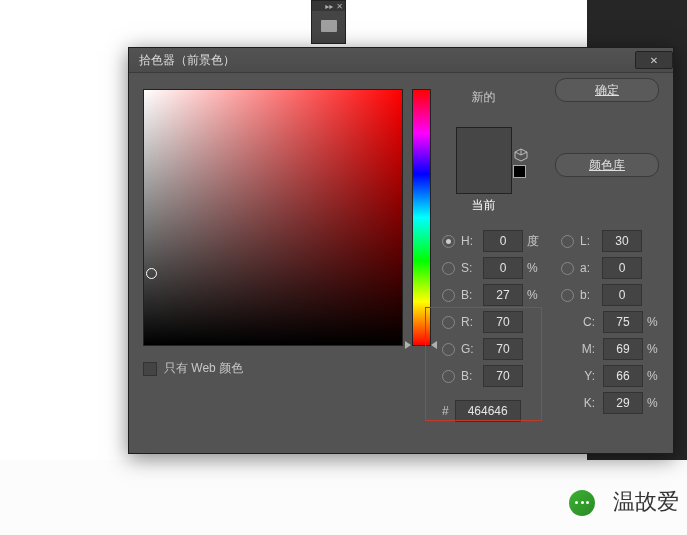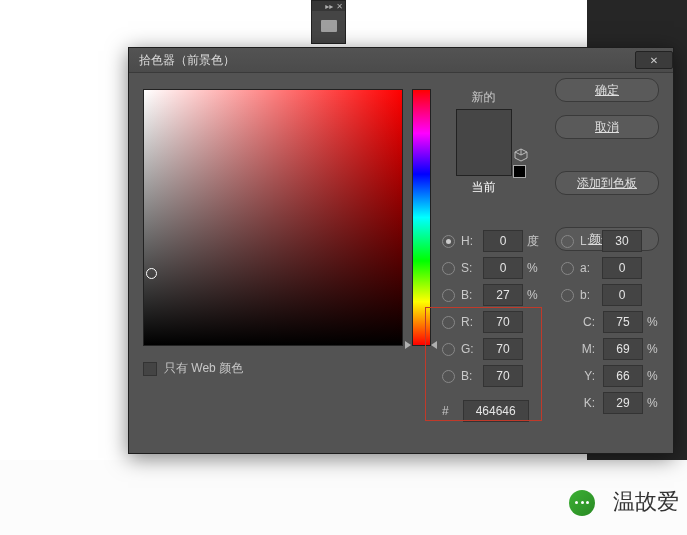--- a/index.html
+++ b/index.html
@@ -152,21 +152,21 @@
   .swatch-area {
     position: absolute;
     left: 317px;
     top: 16px;
     width: 75px;
   }
   .swatch-label {
     text-align: center;
     color: #c8c8c8;
     font-size: 12px;
-    margin-bottom: 3px;
+    margin-bottom: 21px;
   }
   .swatch {
     width: 54px;
     height: 65px;
     margin: 0 auto;
     border: 1px solid #222;
     display: flex;
     flex-direction: column;
   }
   .swatch-new { flex: 1; background: #464646; }
@@ -288,21 +288,21 @@
     align-items: center;
     color: #c8c8c8;
   }
   .hex-input {
     width: 60px;
     height: 18px;
     background: #444;
     border: 1px solid #333;
     color: #e5e5e5;
     text-align: center;
-    margin-left: 14px;
+    margin-left: 6px;
     font-size: 12px;
   }
   .webonly {
     position: absolute;
     left: 14px;
     top: 287px;
     display: flex;
     align-items: center;
     color: #c8c8c8;
     gap: 7px;
@@ -413,23 +413,21 @@
 
     <div class="cube-icon">
       <svg viewBox="0 0 14 14">
           <path d="M7 1 L13 4 L13 10 L7 13 L1 10 L1 4 Z M7 1 L7 7 M7 7 L13 4 M7 7 L1 4" fill="none" stroke="#bbb" stroke-width="1"></path>
         </svg>
     </div>
     <div class="warn-box"></div>
 
     <div class="btn-col">
       <div class="ps-btn">确定</div>
-      <div class="ps-btn">取消</div>
       <div class="btn-gap"></div>
-      <div class="ps-btn">添加到色板</div>
       <div class="btn-gap"></div>
       <div class="ps-btn">颜色库</div>
     </div>
 
     <div class="value-rows">
       <div class="vrow">
         <span class="radio sel"></span>
         <span class="vlabel">H:</span>
         <input class="vinput" value="0" style="">
         <span class="vunit">度</span>

